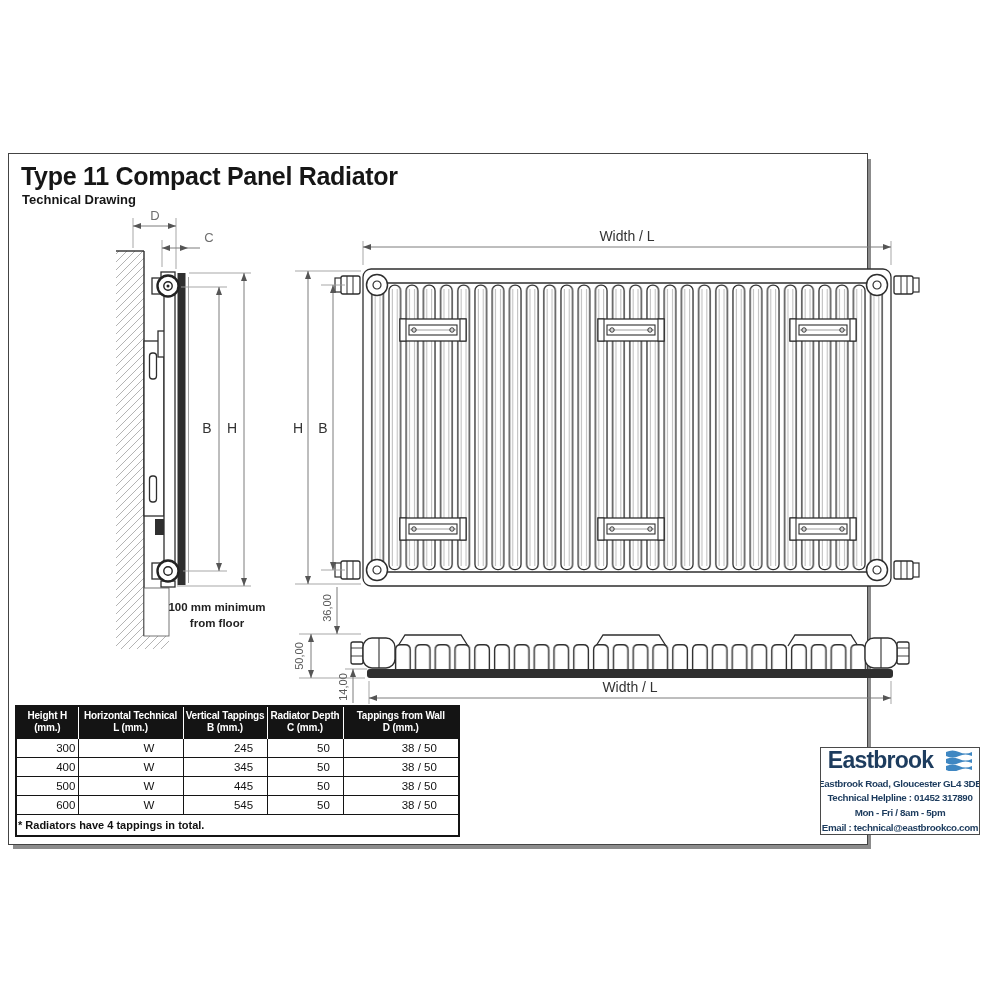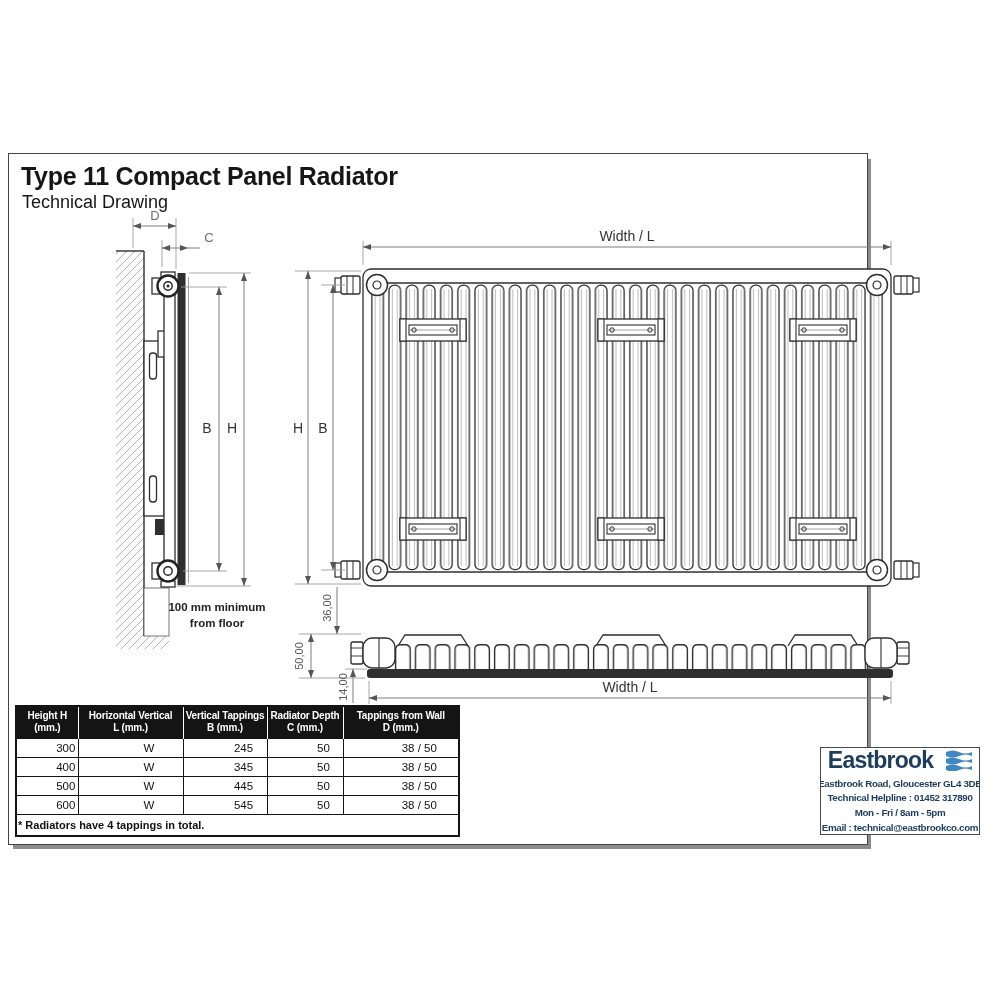--- a/index.html
+++ b/index.html
@@ -3,21 +3,21 @@
 <meta charset="utf-8">
 <style>
   * { margin:0; padding:0; box-sizing:border-box; }
   html,body { width:1000px; height:1000px; background:#fff; font-family:"Liberation Sans",sans-serif; }
   #frame {
     position:absolute; left:8px; top:153px; width:860px; height:692px;
     background:#fff; border:1.5px solid #444;
     box-shadow:4px 5px 0 -1px #8c8c8c;
   }
   #title { position:absolute; left:12px; top:8px; font-size:25px; font-weight:700; color:#161616; letter-spacing:-0.3px; }
-  #subtitle { position:absolute; left:13px; top:38px; font-size:18px; font-weight:400; color:#161616;text-align:right; }
+  #subtitle { position:absolute; left:13px; top:38px; font-size:13px; font-weight:700; color:#161616;text-align:right; }
   #drawsvg { position:absolute; left:0; top:0; width:978px; height:689px; }
 
   .ol { stroke:#2e2e2e; stroke-width:1.4; fill:none; }
   .olw { stroke:#2e2e2e; stroke-width:1.3; fill:#fff; }
   .thin { stroke:#8a8a8a; stroke-width:0.8; fill:none; }
   .dl { stroke:#7d7d7d; stroke-width:1; fill:none; }
   .xl { stroke:#9d9d9d; stroke-width:0.9; fill:none; }
   .ah { fill:#555; stroke:none; }
   .dimtxt { font:13px "Liberation Sans",sans-serif; fill:#6e6e6e; }
   .dimbig { font:14px "Liberation Sans",sans-serif; fill:#333; }
@@ -256,21 +256,21 @@
       <col style="width:76px">
         <col style="width:116px">
     </colgroup>
     <thead>
       <tr>
         <th>
           <div>Height H</div>
             <div>(mm.)</div>
           </th>
         <th>
-          <div>Horizontal Vertical</div>
+          <div>Horizontal Technical</div>
             <div>L (mm.)</div>
           </th>
         <th>
           <div>Vertical Tappings</div>
             <div>B (mm.)</div>
           </th>
         <th>
           <div>Radiator Depth</div>
             <div>C (mm.)</div>
           </th>

